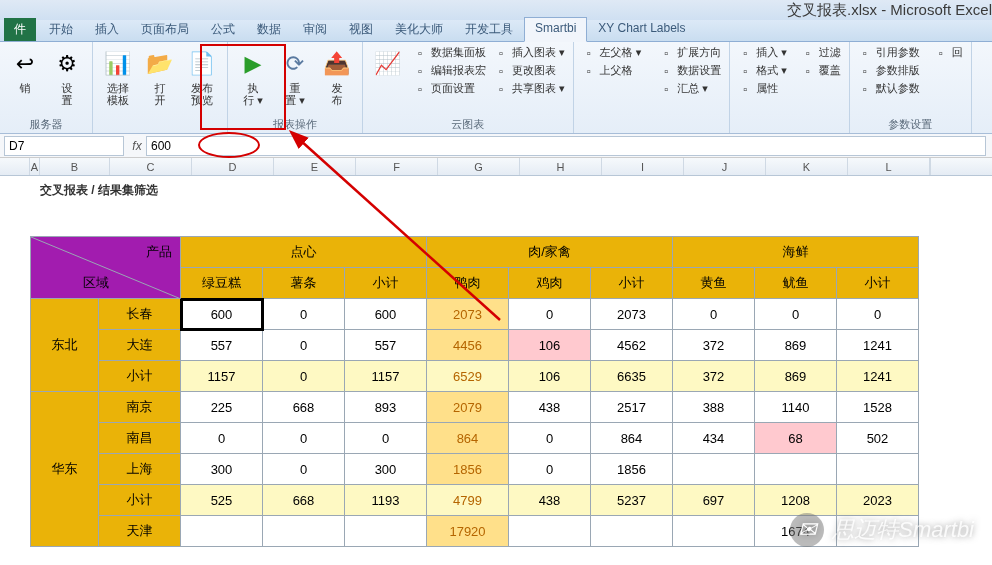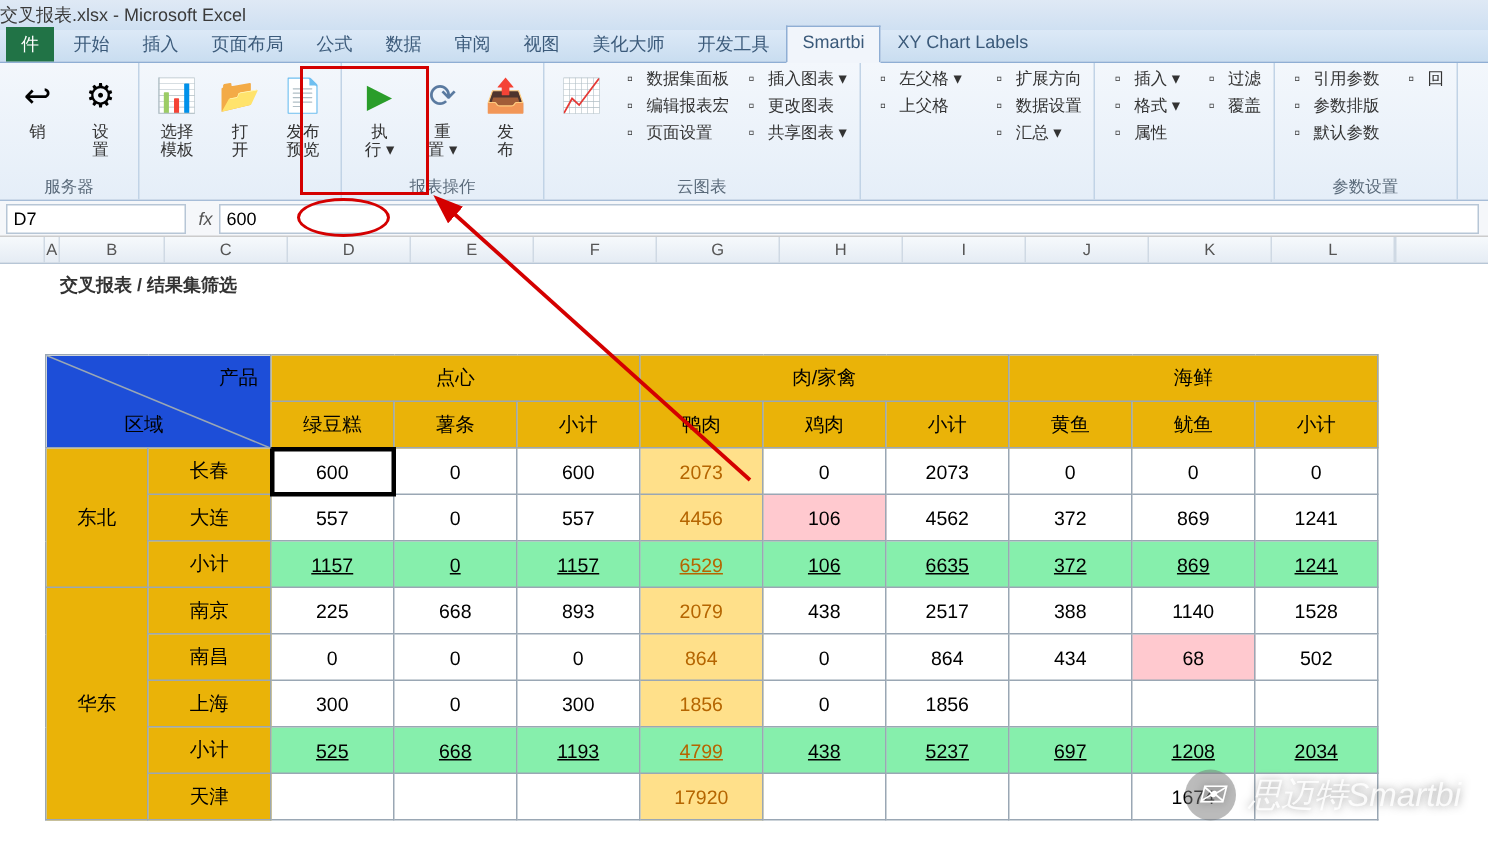--- a/index.html
+++ b/index.html
@@ -1,19 +1,19 @@
 <!DOCTYPE html>
 <html><head>
 <meta charset="utf-8">
 <style>
 * { box-sizing: border-box; margin: 0; padding: 0; }
 body { font-family: "Microsoft YaHei", Arial, sans-serif; font-size: 12px; background: #fff; overflow: hidden; width: 992px; height: 565px; position: relative; }
 
 
-.titlebar { height: 20px; background: linear-gradient(#dfe9f5, #cfe0f2); display: flex; align-items: center; justify-content: flex-start; font-size: 12px; color: #3a3a3a; }
+.titlebar { height: 20px; background: linear-gradient(#dfe9f5, #cfe0f2); display: flex; align-items: center; justify-content: flex-end; font-size: 15px; color: #3a3a3a; }
 
 
 .ribbon-tabs { height: 22px; background: linear-gradient(#dce9f7, #c9ddf0); display: flex; align-items: flex-end; padding-left: 4px; border-bottom: 1px solid #8faed4; }
 .filetab { background: #217346; color: #fff; padding: 3px 10px; margin-right: 2px; }
 .tab { padding: 3px 10px; color: #3b5a7a; cursor: pointer; border: 1px solid transparent; border-bottom: none; }
 .tab.active { background: #f1f5fb; border: 1px solid #8faed4; border-bottom: 1px solid #f1f5fb; margin-bottom: -1px; }
 
 
 .ribbon { height: 92px; background: linear-gradient(#f3f7fc, #e5eef8); border-bottom: 1px solid #a7bdd8; display: flex; }
 .group { border-right: 1px solid #c1d3e6; padding: 2px 6px 0 6px; display: flex; flex-direction: column; }
@@ -40,26 +40,26 @@
 .ch-b { width: 80px; }
 
 .sheet { position: relative; }
 .titlecell { position: absolute; left: 40px; top: 6px; font-size: 12px; font-weight: bold; color: #333; }
 
 
 .datatbl { position: absolute; left: 30px; top: 60px; border-collapse: collapse; }
 .datatbl th, .datatbl td { border: 1px solid #9aa7b4; text-align: center; font-size: 13px; height: 31px; padding: 0 4px; }
 .datatbl th { font-weight: normal; }
 .hd { background: #eab308; }
-.diag { background: #1d4ed8; position: relative; width: 150px; margin-left: 23px; }
+.diag { background: #a21caf; position: relative; width: 150px; margin-left: 23px; }
 .diag svg { position: absolute; left:0; top:0; }
 .cw { width: 82px; }
 .duck { background: #ffe08a; color: #b56500; }
 .pink { background: #ffc9cf; }
-.ltg { background: #86efac; text-decoration: underline; }
+.ltg { background: #fef9c3; }
 .sel { outline: 3px solid #000; outline-offset: -2px; background: #fff; }
 
 
 .arrow { position: absolute; pointer-events: none; }
 
 
 .wm { position: absolute; right: 18px; bottom: 18px; display: flex; align-items: center; gap: 8px; color: rgba(255,255,255,0.85); text-shadow: 0 0 6px rgba(80,80,80,0.6); font-size: 22px; font-style: italic; }
 .wm .circ { width: 34px; height: 34px; border-radius: 50%; background: rgba(120,120,120,0.5); display: flex; align-items: center; justify-content: center; color: #fff; }
 </style>
 </head>
@@ -388,21 +388,21 @@
         <tr>
           <th class="hd" style="width: 82px;">小计</th>
           <td class="cw ltg">525</td>
           <td class="cw ltg">668</td>
           <td class="cw ltg">1193</td>
           <td class="cw ltg duck">4799</td>
           <td class="cw ltg">438</td>
           <td class="cw ltg">5237</td>
           <td class="cw ltg">697</td>
           <td class="cw ltg">1208</td>
-          <td class="cw ltg">2034</td>
+          <td class="cw ltg">2023</td>
         </tr>
         <tr>
           <th class="hd" style="width: 82px;">天津</th>
           <td class="cw"></td>
           <td class="cw"></td>
           <td class="cw"></td>
           <td class="cw duck">17920</td>
           <td class="cw"></td>
           <td class="cw"></td>
           <td class="cw"></td>

